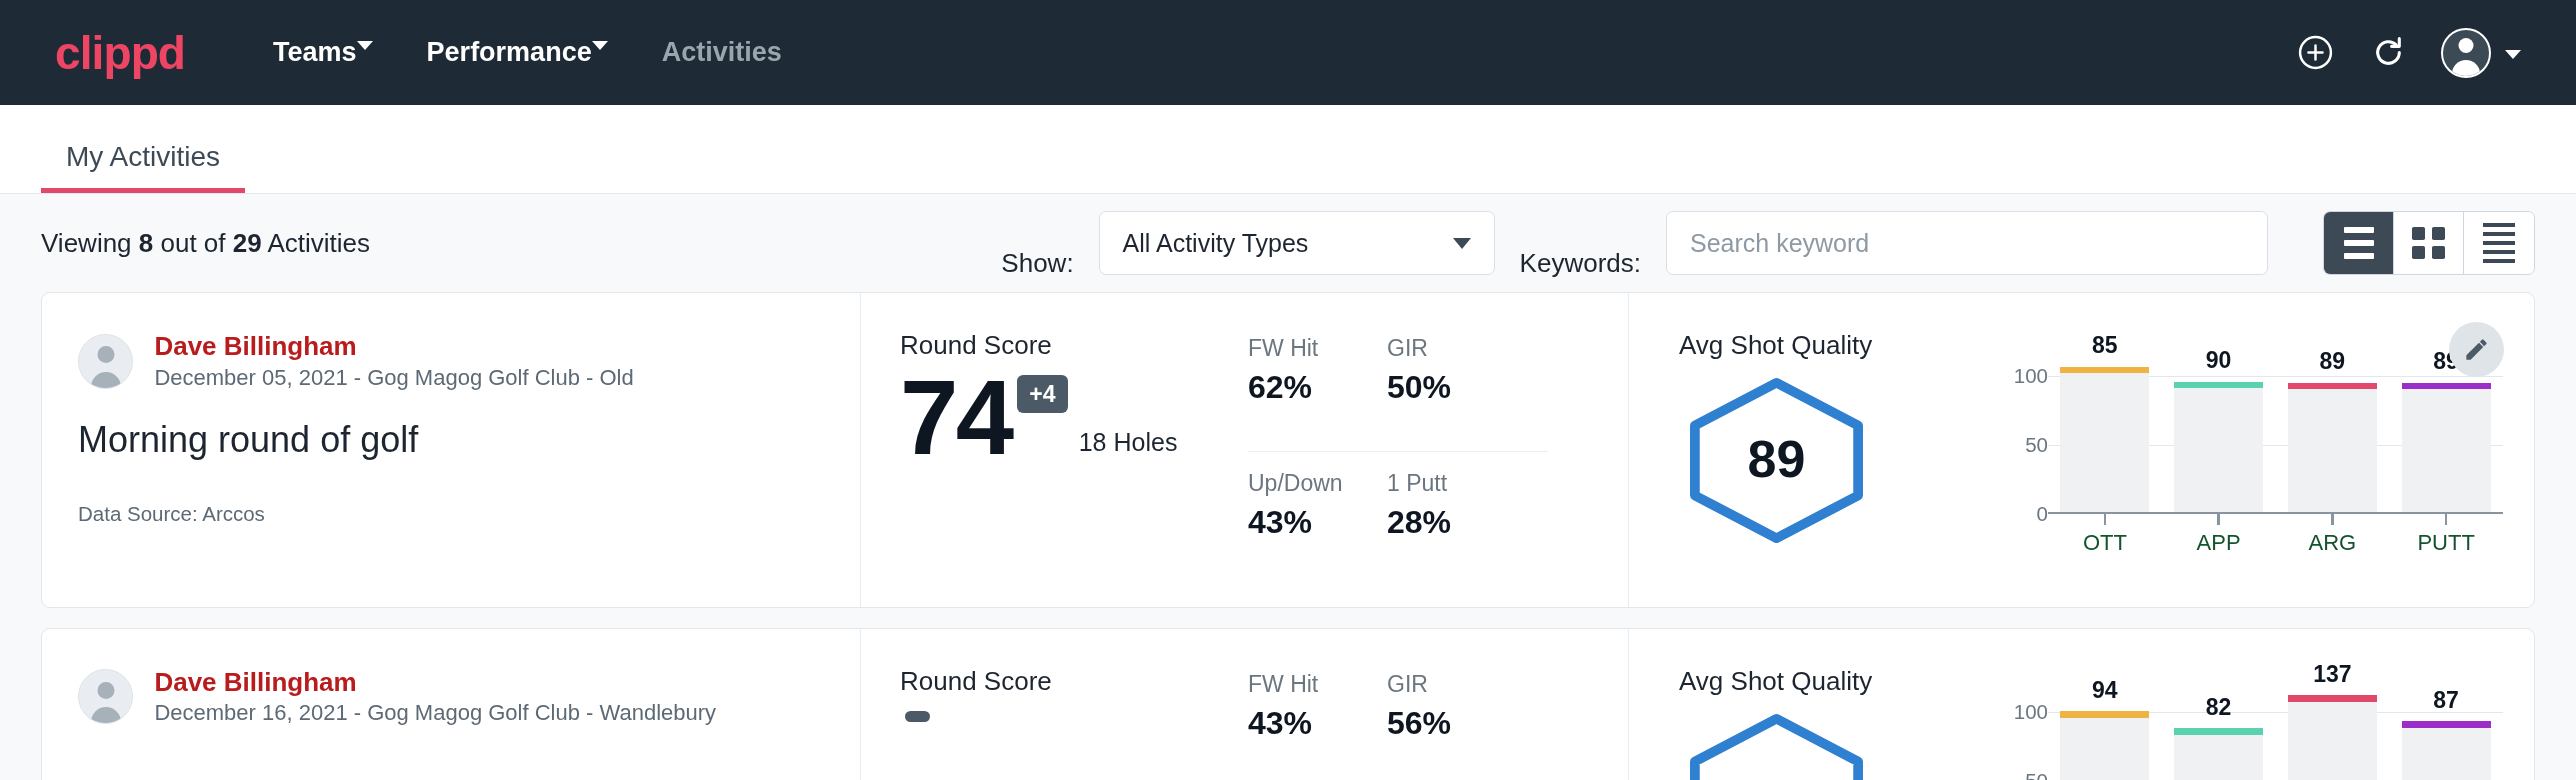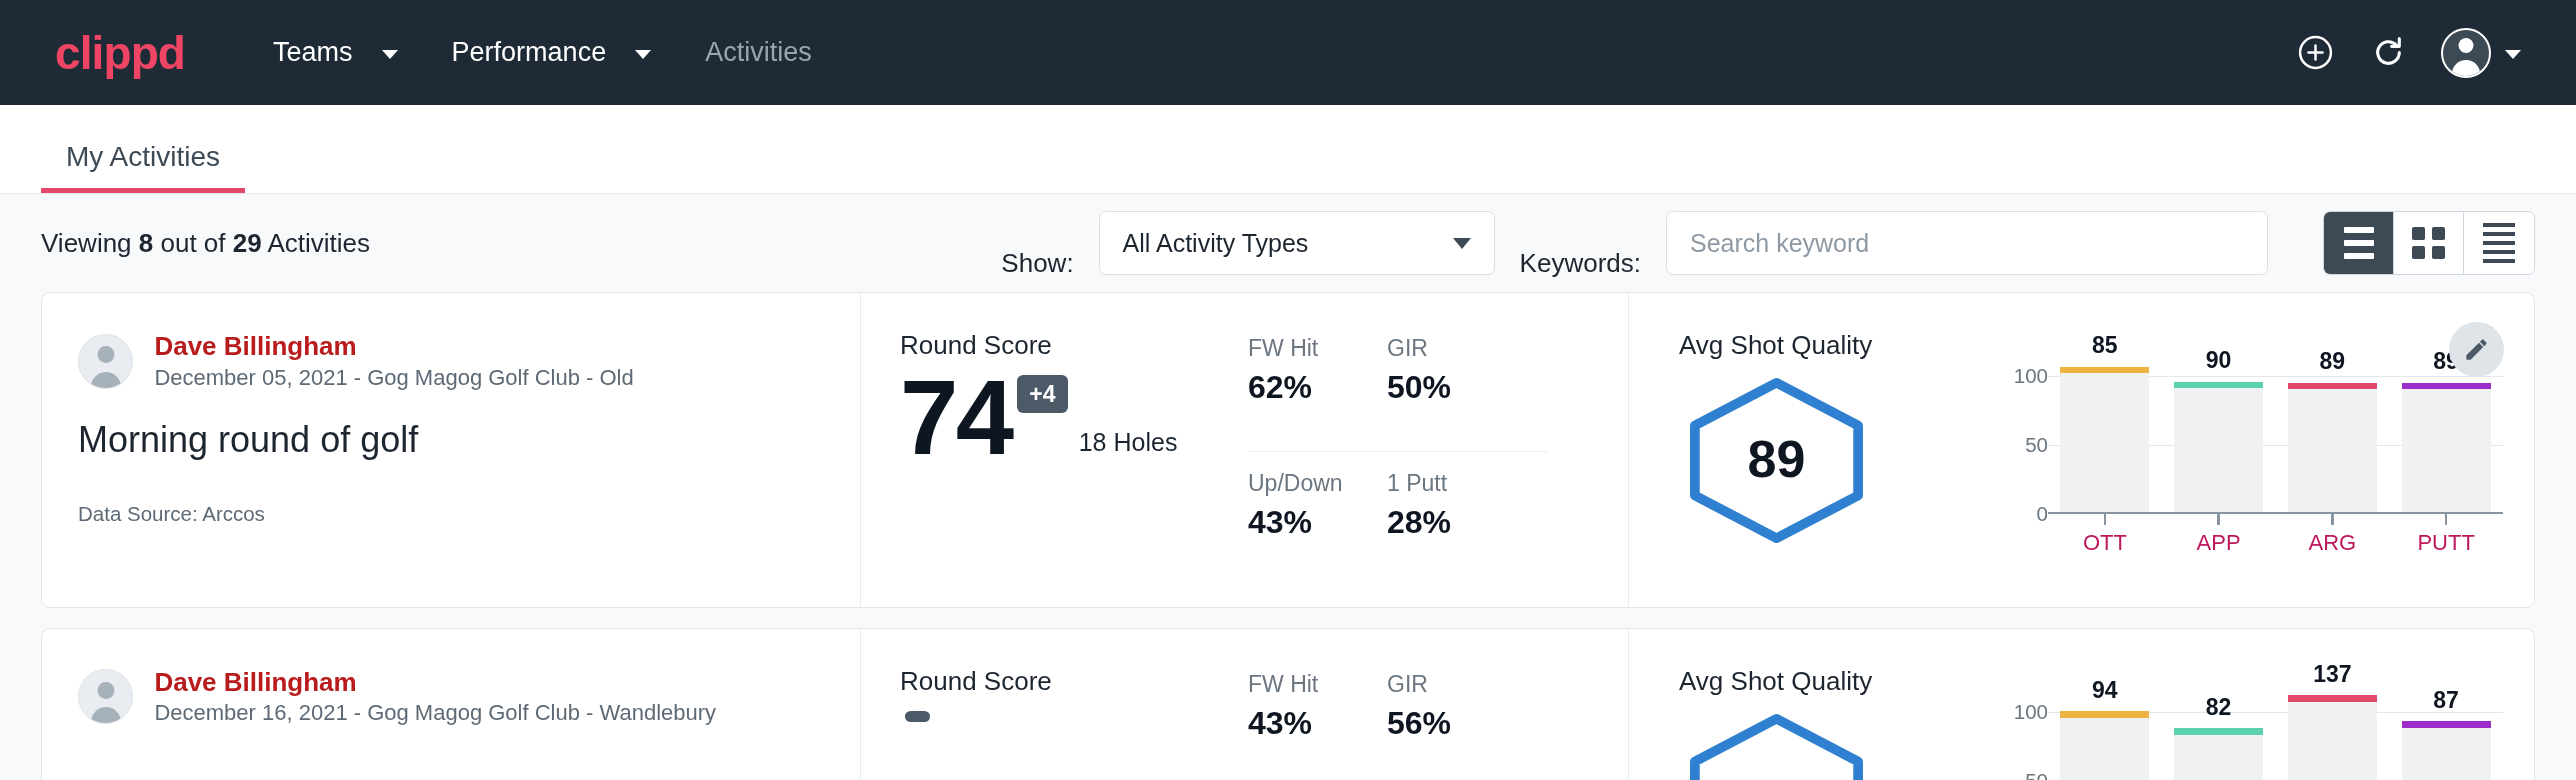--- a/index.html
+++ b/index.html
@@ -26,24 +26,25 @@
     letter-spacing: -0.9px;
     margin-right: 61px;
     line-height: 1;
   }
   .nav-links { display: flex; align-items: center; gap: 0; }
   .nav-link {
     color: #ffffff;
     font-size: 27px;
     padding: 0 27px;
     display: flex;
-    align-items: center;
-    gap: 29px;
+    align-items: flex-start;
+    gap: 0;
     cursor: pointer;
     white-space: nowrap;
+    font-weight: bold;
   }
   .nav-link.muted { color: #9aa5ae; }
   .chev {
     width: 0; height: 0;
     border-left: 8px solid transparent;
     border-right: 8px solid transparent;
     border-top: 9px solid currentColor;
     display: inline-block;
     margin-top: 3.6px;
   }
@@ -332,21 +333,21 @@
     width: 455px;
     display: flex; justify-content: space-around;
     margin-left: 55px;
     margin-top: 0;
   }
   .xtick {
     width: 89px;
     display: flex; flex-direction: column; align-items: center;
   }
   .xtick .tickmark { width: 2.7px; height: 10.7px; background: #8894a0; }
-  .xtick .tlbl { font-size: 22px; color: #be185d; margin-top: 5.4px; }
+  .xtick .tlbl { font-size: 22px; color: #14532d; margin-top: 5.4px; }
 
   .edit-btn {
     position: absolute;
     top: 28.6px; right: 30px;
     width: 55px; height: 55px;
     border-radius: 50%;
     background: #dfe4e9;
     display: flex; align-items: center; justify-content: center;
     cursor: pointer;
   }

